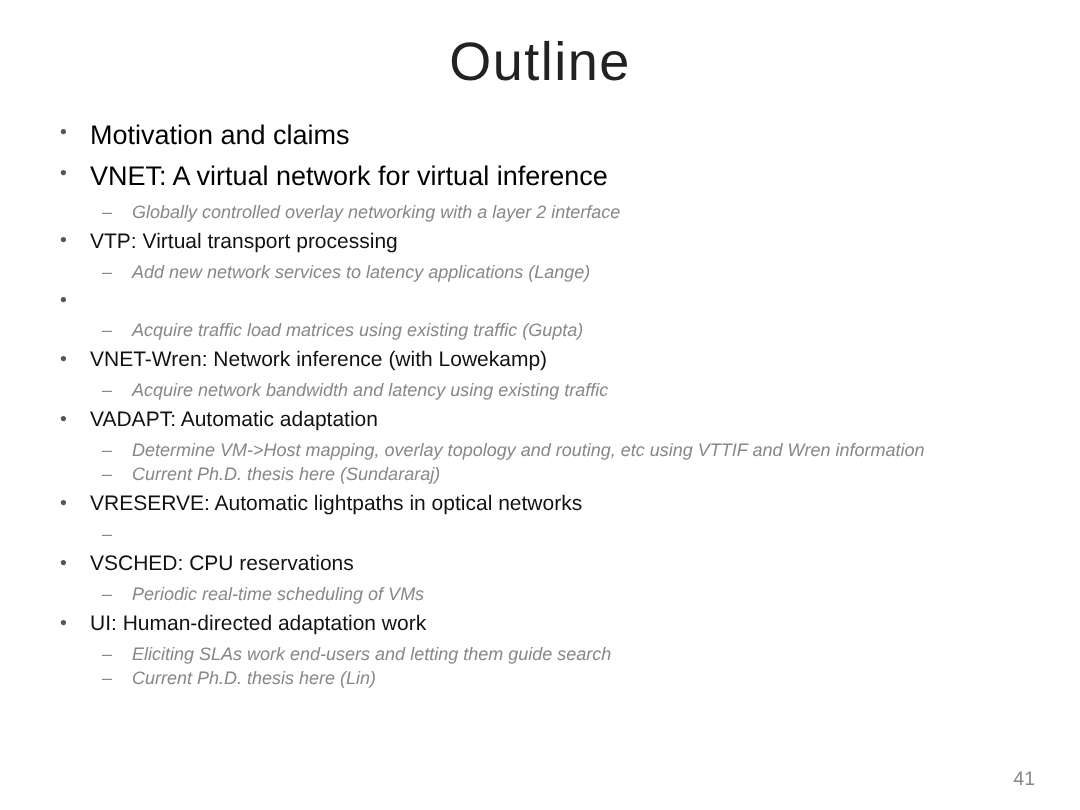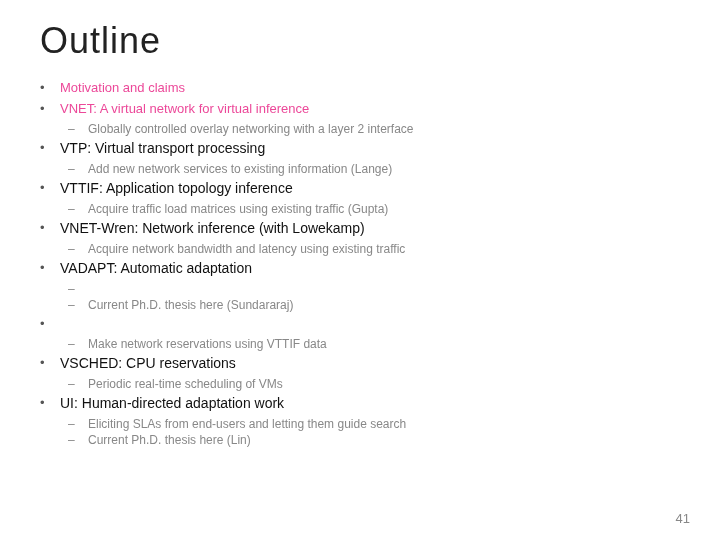--- a/index.html
+++ b/index.html
@@ -11,41 +11,41 @@
       overflow: hidden;
       position: relative;
     }
     .slide {
       width: 720px;
       height: 540px;
       padding: 20px 40px 20px 40px;
       position: relative;
     }
     .title {
-      text-align: left;
+      text-align: center;
       font-size: 36px;
       font-weight: normal;
       color: #222;
       margin-bottom: 18px;
       letter-spacing: 1px;
     }
     .bullet-item {
       display: flex;
       align-items: flex-start;
       margin-bottom: 6px;
     }
     .bullet {
       min-width: 16px;
       margin-right: 4px;
       color: #555;
       font-size: 13px;
     }
     .bullet-text {
-      color: #ec4899;
-      font-size: 13px;
+      color: #000000;
+      font-size: 18px;
     }
     .bullet-text.bold {
       font-weight: normal;
       color: #111;
       font-size: 14px;
     }
     .sub-items {
       margin-left: 28px;
       margin-bottom: 4px;
     }
@@ -56,20 +56,21 @@
     }
     .sub-dash {
       min-width: 16px;
       margin-right: 4px;
       color: #888;
       font-size: 12px;
     }
     .sub-text {
       color: #888;
       font-size: 12px;
+      font-style: italic;
     }
     .page-num {
       position: absolute;
       bottom: 14px;
       right: 30px;
       font-size: 13px;
       color: #888;
     }
     .main-bullets {
       margin-top: 2px;
@@ -107,29 +108,28 @@
     </div>
 
     <div class="section-gap">
       <div class="bullet-item">
         <span class="bullet">•</span>
         <span class="bullet-text bold">VTP: Virtual transport processing</span>
       </div>
       <div class="sub-items">
         <div class="sub-item">
           <span class="sub-dash">–</span>
-          <span class="sub-text">Add new network services to existing information (Lange)</span>
-        </div>
-      </div>
-    </div>
-
-    <div class="section-gap">
-      <div class="bullet-item">
-        <span class="bullet">•</span>
-        <span class="bullet-text bold">VTTIF: Application topology inference</span>
+          <span class="sub-text">Add new network services to latency applications (Lange)</span>
+        </div>
+      </div>
+    </div>
+
+    <div class="section-gap">
+      <div class="bullet-item">
+        <span class="bullet">•</span>
       </div>
       <div class="sub-items">
         <div class="sub-item">
           <span class="sub-dash">–</span>
           <span class="sub-text">Acquire traffic load matrices using existing traffic (Gupta)</span>
         </div>
       </div>
     </div>
 
     <div class="section-gap">
@@ -146,36 +146,37 @@
     </div>
 
     <div class="section-gap">
       <div class="bullet-item">
         <span class="bullet">•</span>
         <span class="bullet-text bold">VADAPT: Automatic adaptation</span>
       </div>
       <div class="sub-items">
         <div class="sub-item">
           <span class="sub-dash">–</span>
+          <span class="sub-text">Determine VM-&gt;Host mapping, overlay topology and routing, etc using VTTIF and Wren information</span>
         </div>
         <div class="sub-item">
           <span class="sub-dash">–</span>
           <span class="sub-text">Current Ph.D. thesis here (Sundararaj)</span>
         </div>
       </div>
     </div>
 
     <div class="section-gap">
       <div class="bullet-item">
         <span class="bullet">•</span>
-      </div>
-      <div class="sub-items">
-        <div class="sub-item">
-          <span class="sub-dash">–</span>
-          <span class="sub-text">Make network reservations using VTTIF data</span>
+        <span class="bullet-text bold">VRESERVE: Automatic lightpaths in optical networks</span>
+      </div>
+      <div class="sub-items">
+        <div class="sub-item">
+          <span class="sub-dash">–</span>
         </div>
       </div>
     </div>
 
     <div class="section-gap">
       <div class="bullet-item">
         <span class="bullet">•</span>
         <span class="bullet-text bold">VSCHED: CPU reservations</span>
       </div>
       <div class="sub-items">
@@ -187,21 +188,21 @@
     </div>
 
     <div class="section-gap">
       <div class="bullet-item">
         <span class="bullet">•</span>
         <span class="bullet-text bold">UI: Human-directed adaptation work</span>
       </div>
       <div class="sub-items">
         <div class="sub-item">
           <span class="sub-dash">–</span>
-          <span class="sub-text">Eliciting SLAs from end-users and letting them guide search</span>
+          <span class="sub-text">Eliciting SLAs work end-users and letting them guide search</span>
         </div>
         <div class="sub-item">
           <span class="sub-dash">–</span>
           <span class="sub-text">Current Ph.D. thesis here (Lin)</span>
         </div>
       </div>
     </div>
 
   </div>
 

